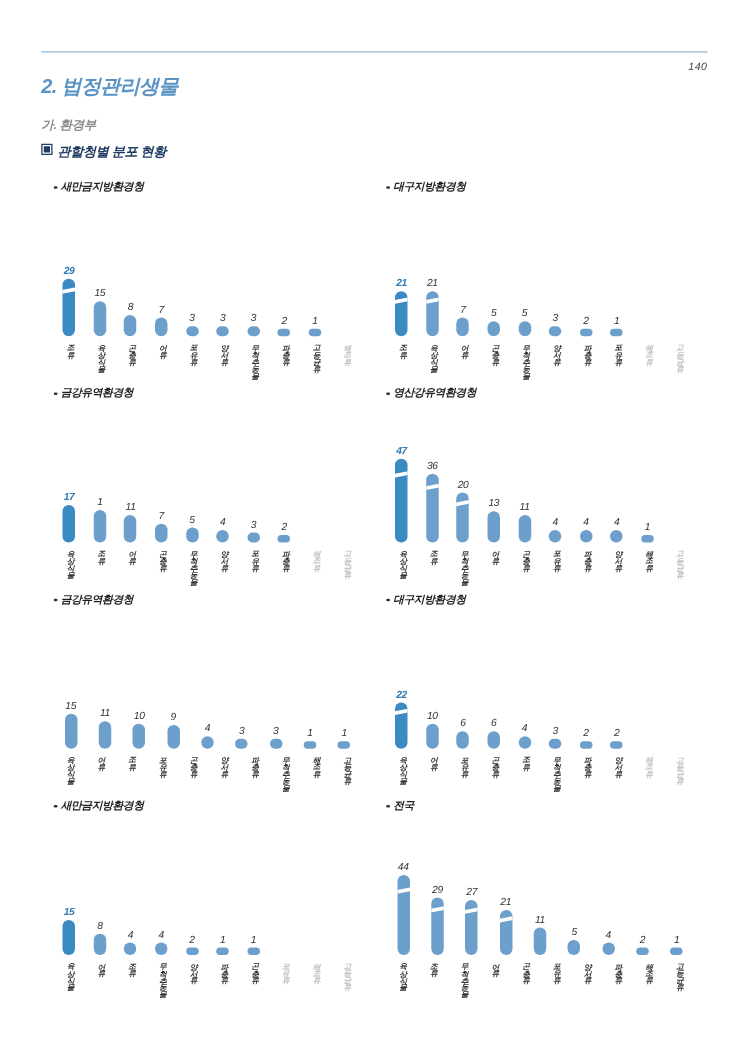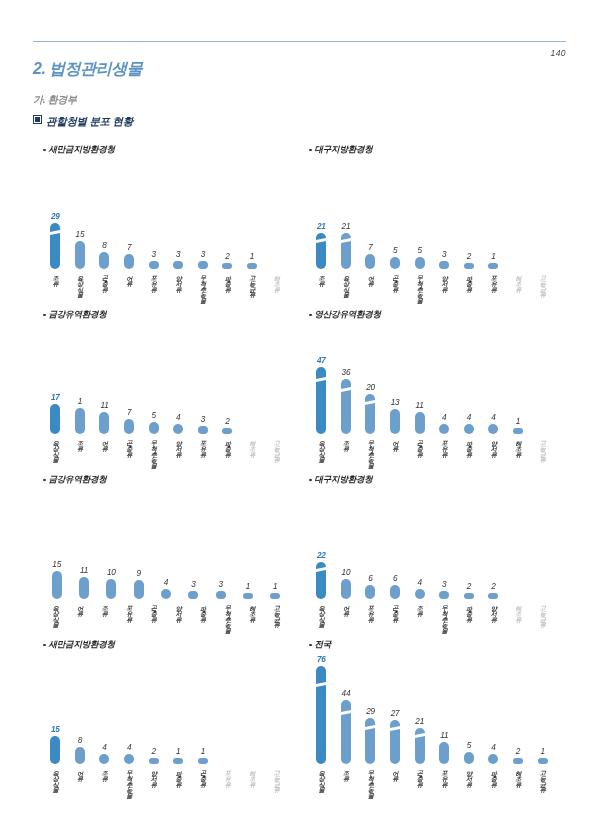--- a/index.html
+++ b/index.html
@@ -771,26 +771,20 @@
           </div>
         </div>
       </div>
       <div class="chart">
         <div class="chart-title">
           <span class="dot-bullet"></span>
           <span>전국</span>
         </div>
         <div class="plot">
           <div class="bars">
-            <div class="bar-slot first">
-              <div class="bar-value">76</div>
-              <div class="bar" style="height: 98px;">
-                <div class="break" style="top: 17px;"></div>
-              </div>
-            </div>
             <div class="bar-slot">
               <div class="bar-value">44</div>
               <div class="bar" style="height: 64px;">
                 <div class="break" style="top: 11px;"></div>
               </div>
             </div>
             <div class="bar-slot">
               <div class="bar-value">29</div>
               <div class="bar" style="height: 46px;">
                 <div class="break" style="top: 8px;"></div>

